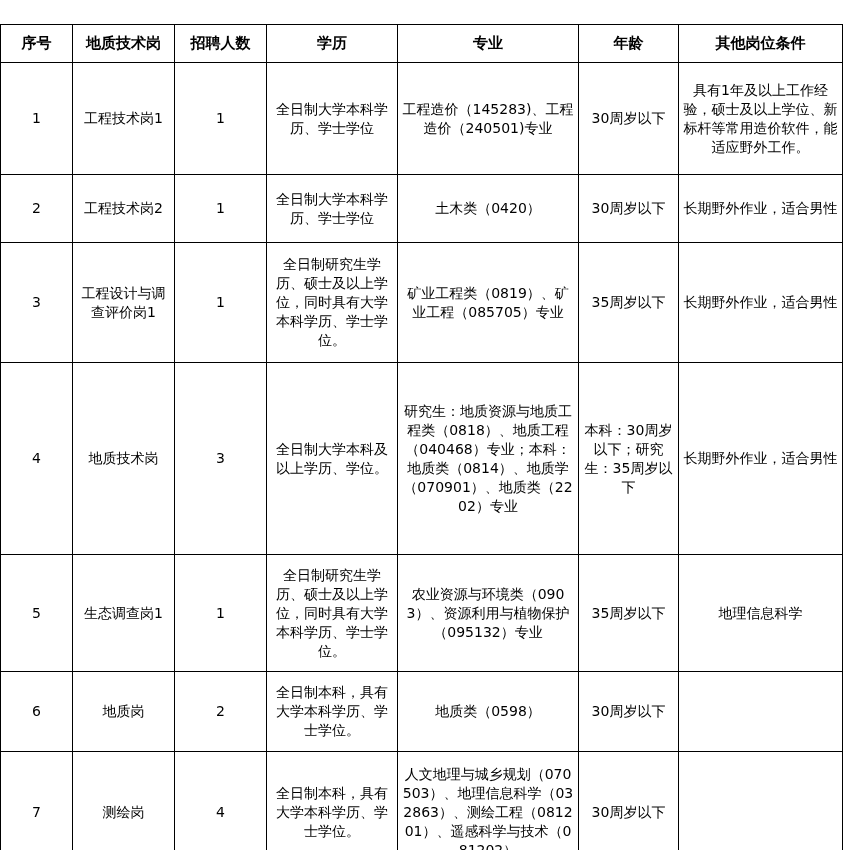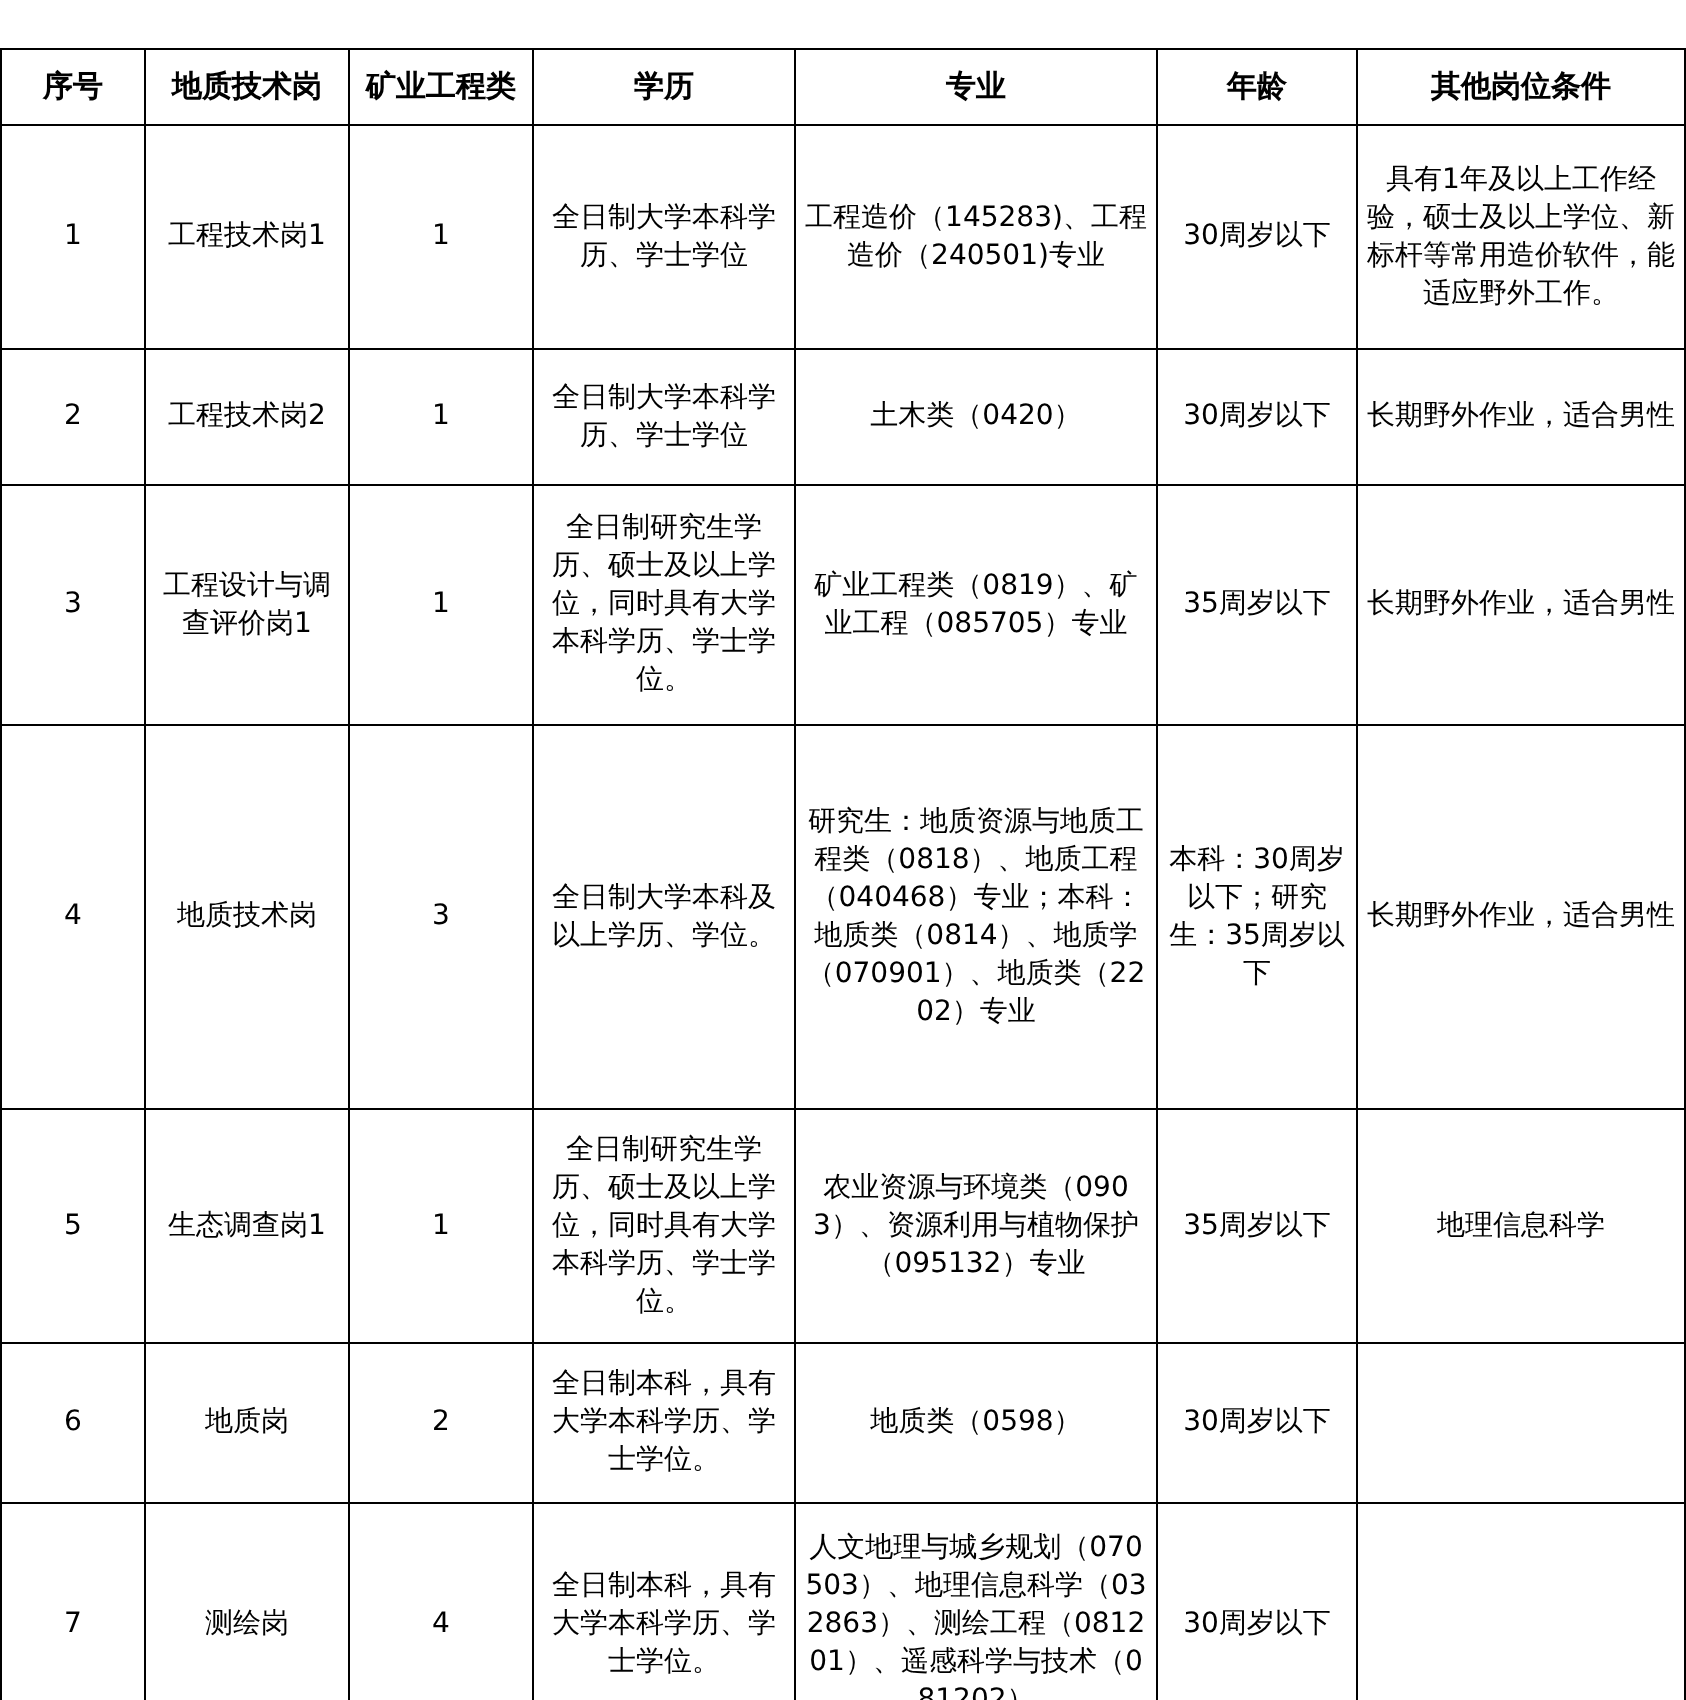--- a/index.html
+++ b/index.html
@@ -18,21 +18,21 @@
     <col style="width:92px">
     <col style="width:131px">
     <col style="width:181px">
     <col style="width:100px">
     <col style="width:164px">
   </colgroup>
   <thead>
     <tr style="height:38px">
       <th>序号</th>
       <th>地质技术岗</th>
-      <th>矿业工程类</th>
+      <th>招聘人数</th>
       <th>学历</th>
       <th>专业</th>
       <th>年龄</th>
       <th>其他岗位条件</th>
     </tr>
   </thead>
   <tbody>
     <tr style="height:112px">
       <td>1</td>
       <td>工程技术岗1</td>

